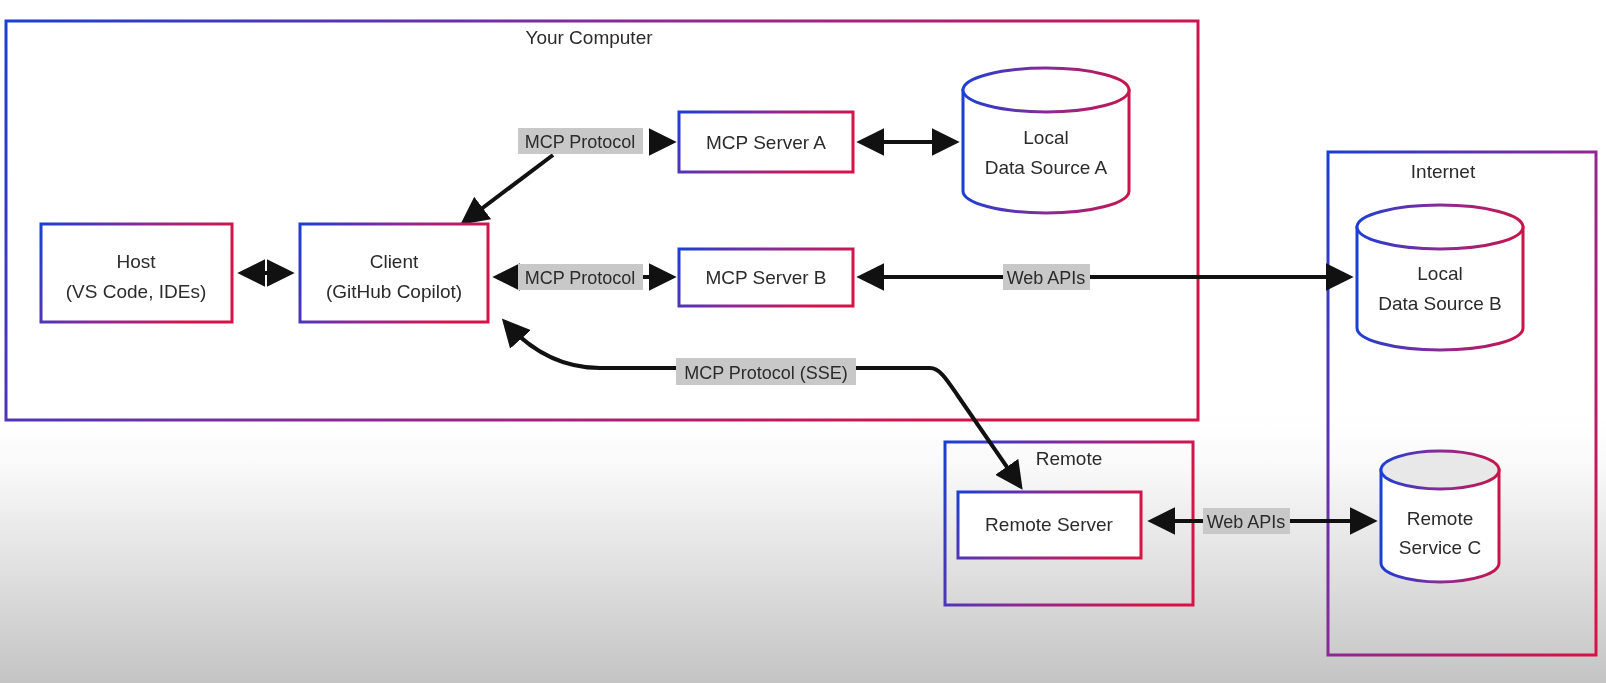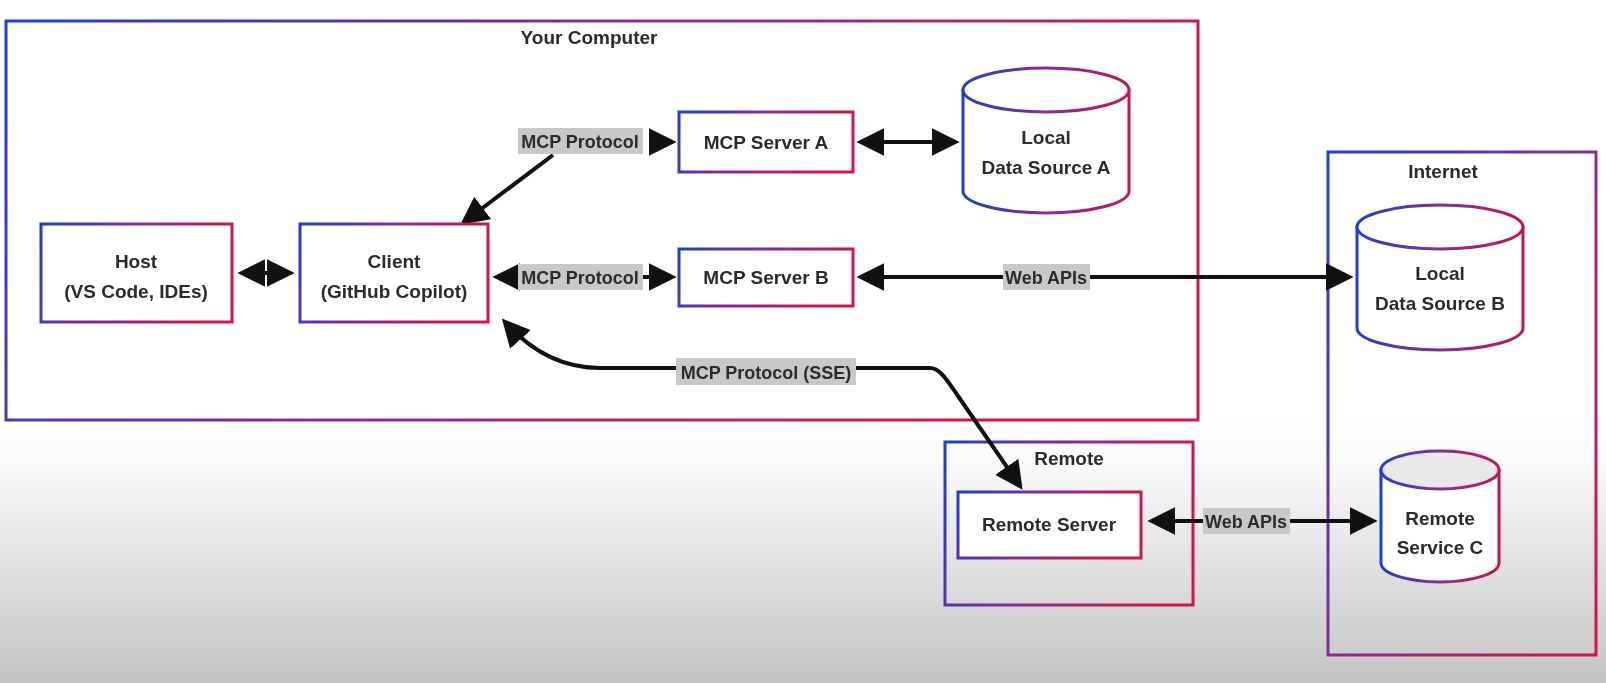--- a/index.html
+++ b/index.html
@@ -11,21 +11,20 @@
   body {
     width: 1606px;
     height: 683px;
     overflow: hidden;
     font-family: "Liberation Sans", sans-serif;
   }
   #diagram-root {
     position: relative;
     width: 1606px;
     height: 683px;
-    font-weight: bold;
   }
   svg.diagram {
     display: block;
     width: 1606px;
     height: 683px;
   }
   text {
     font-family: "Liberation Sans", sans-serif;
     fill: #2b2b2b;
   }

